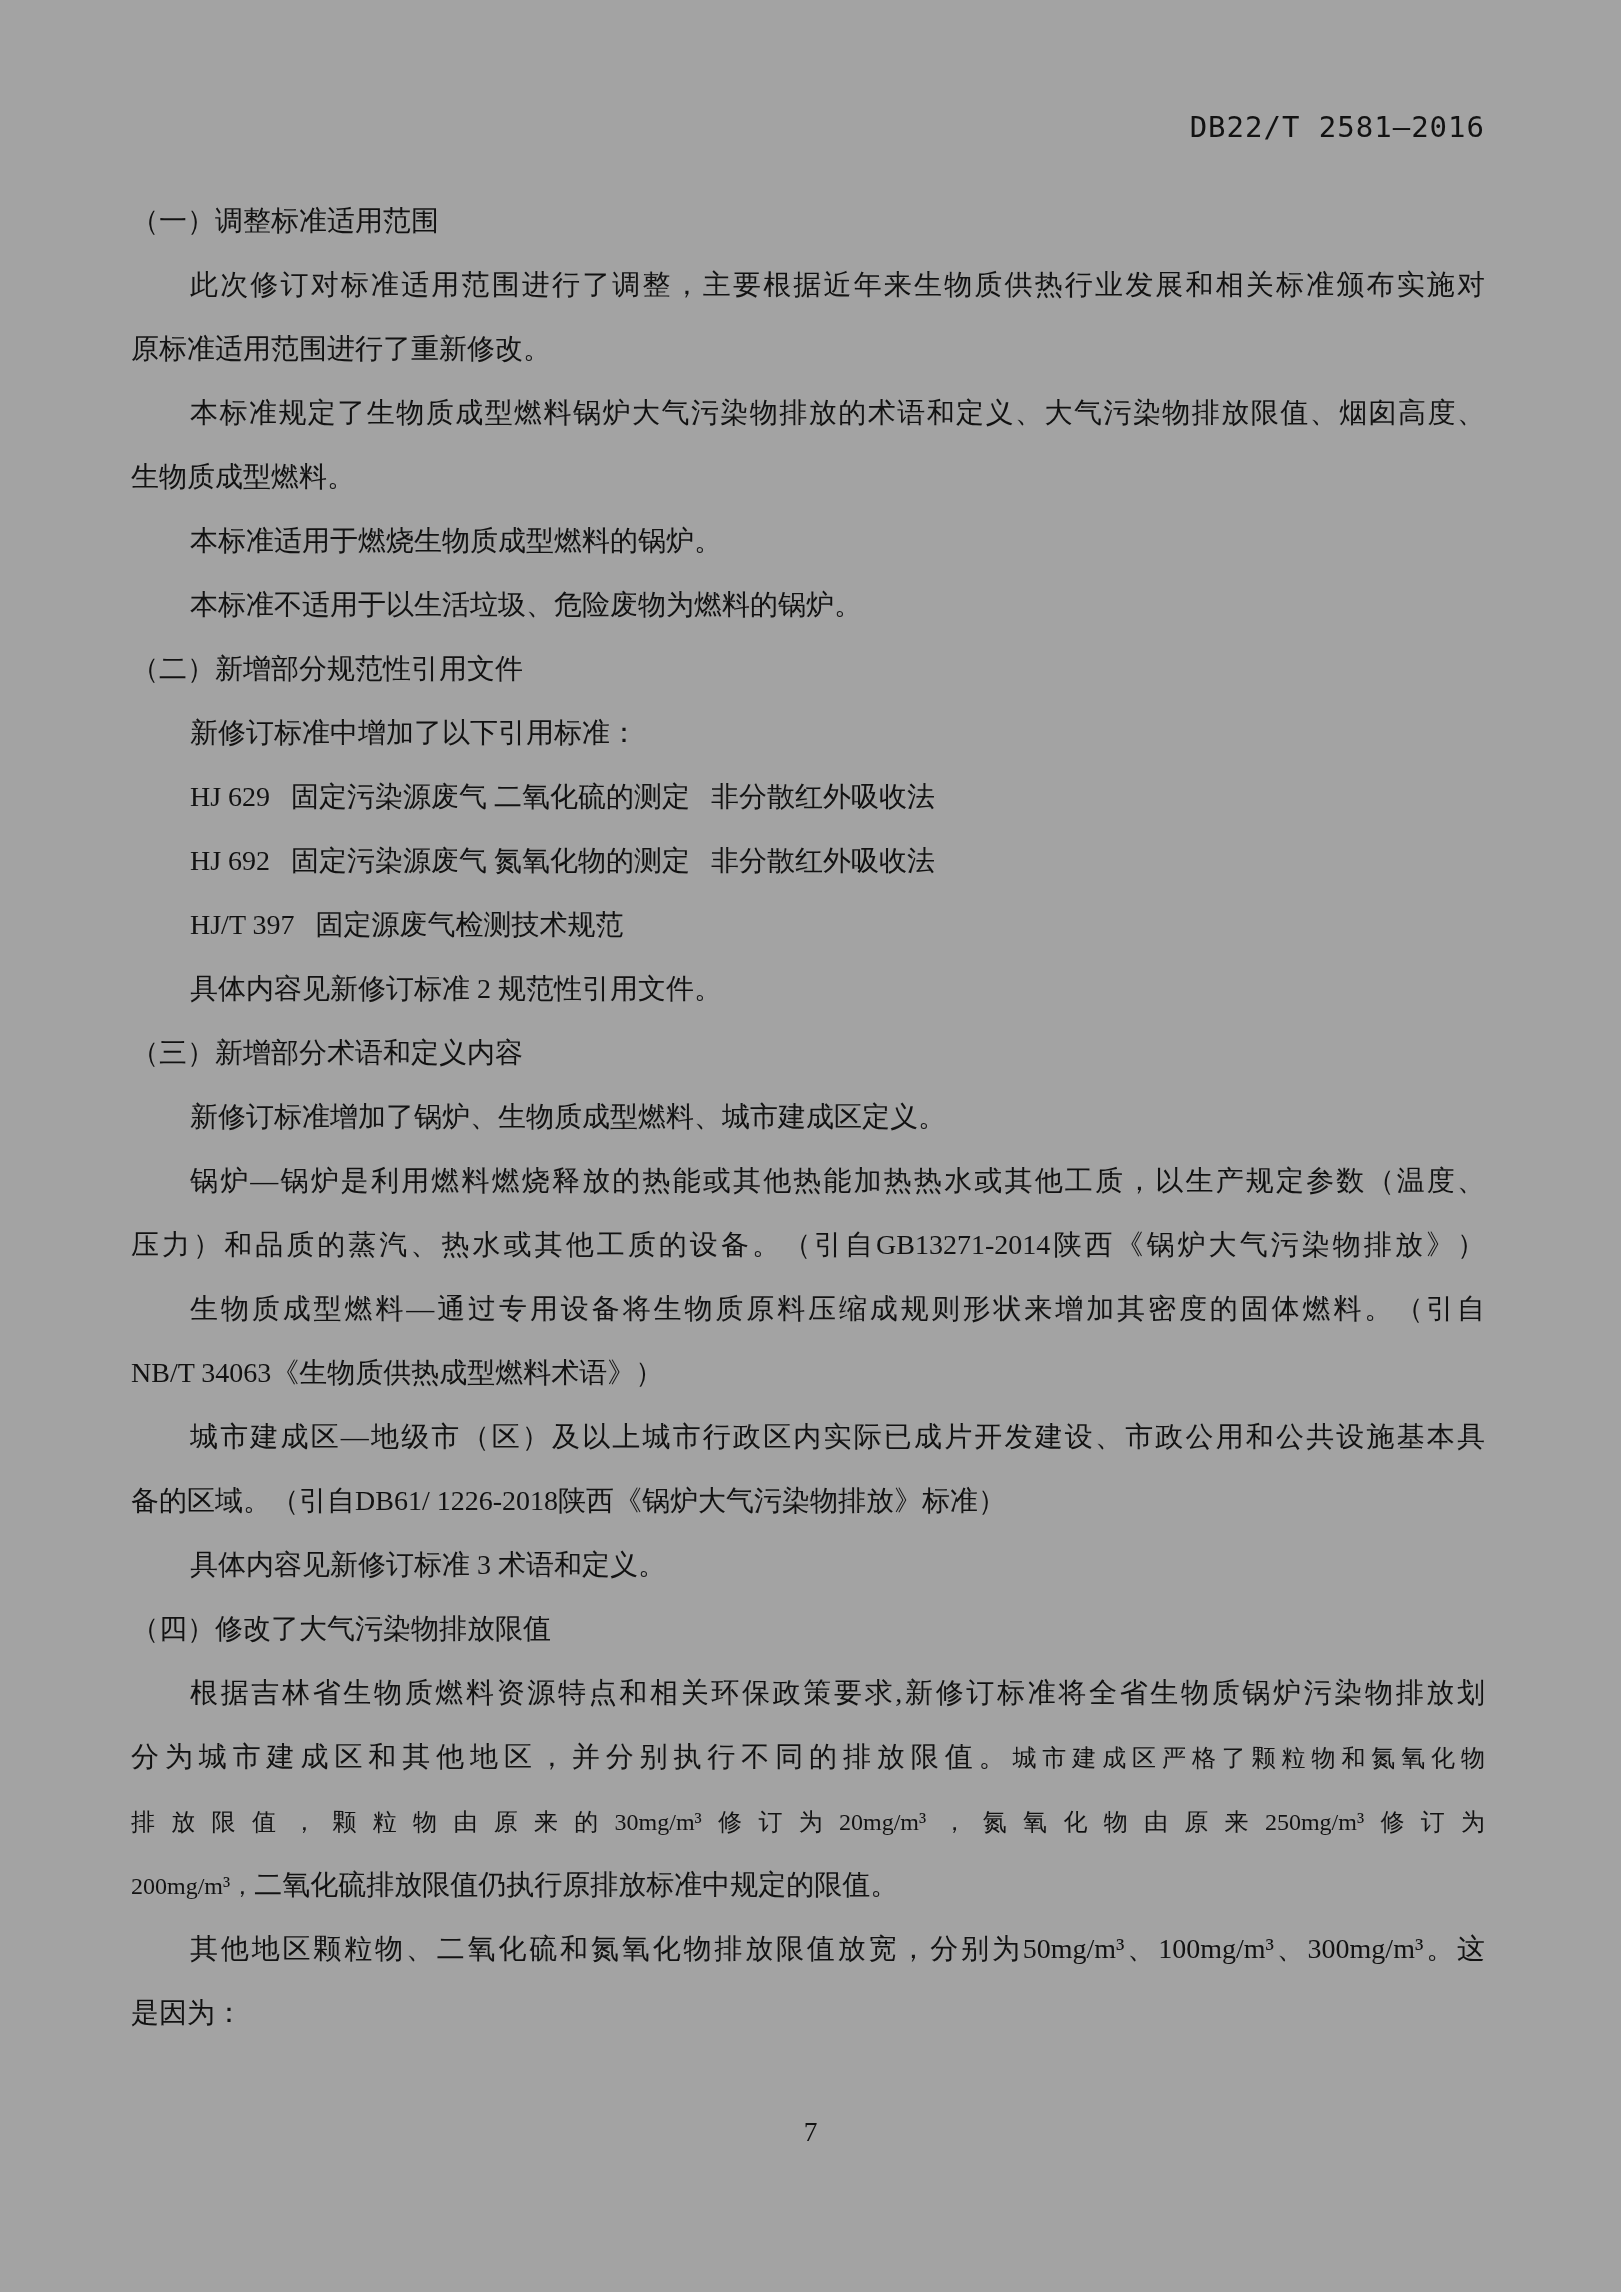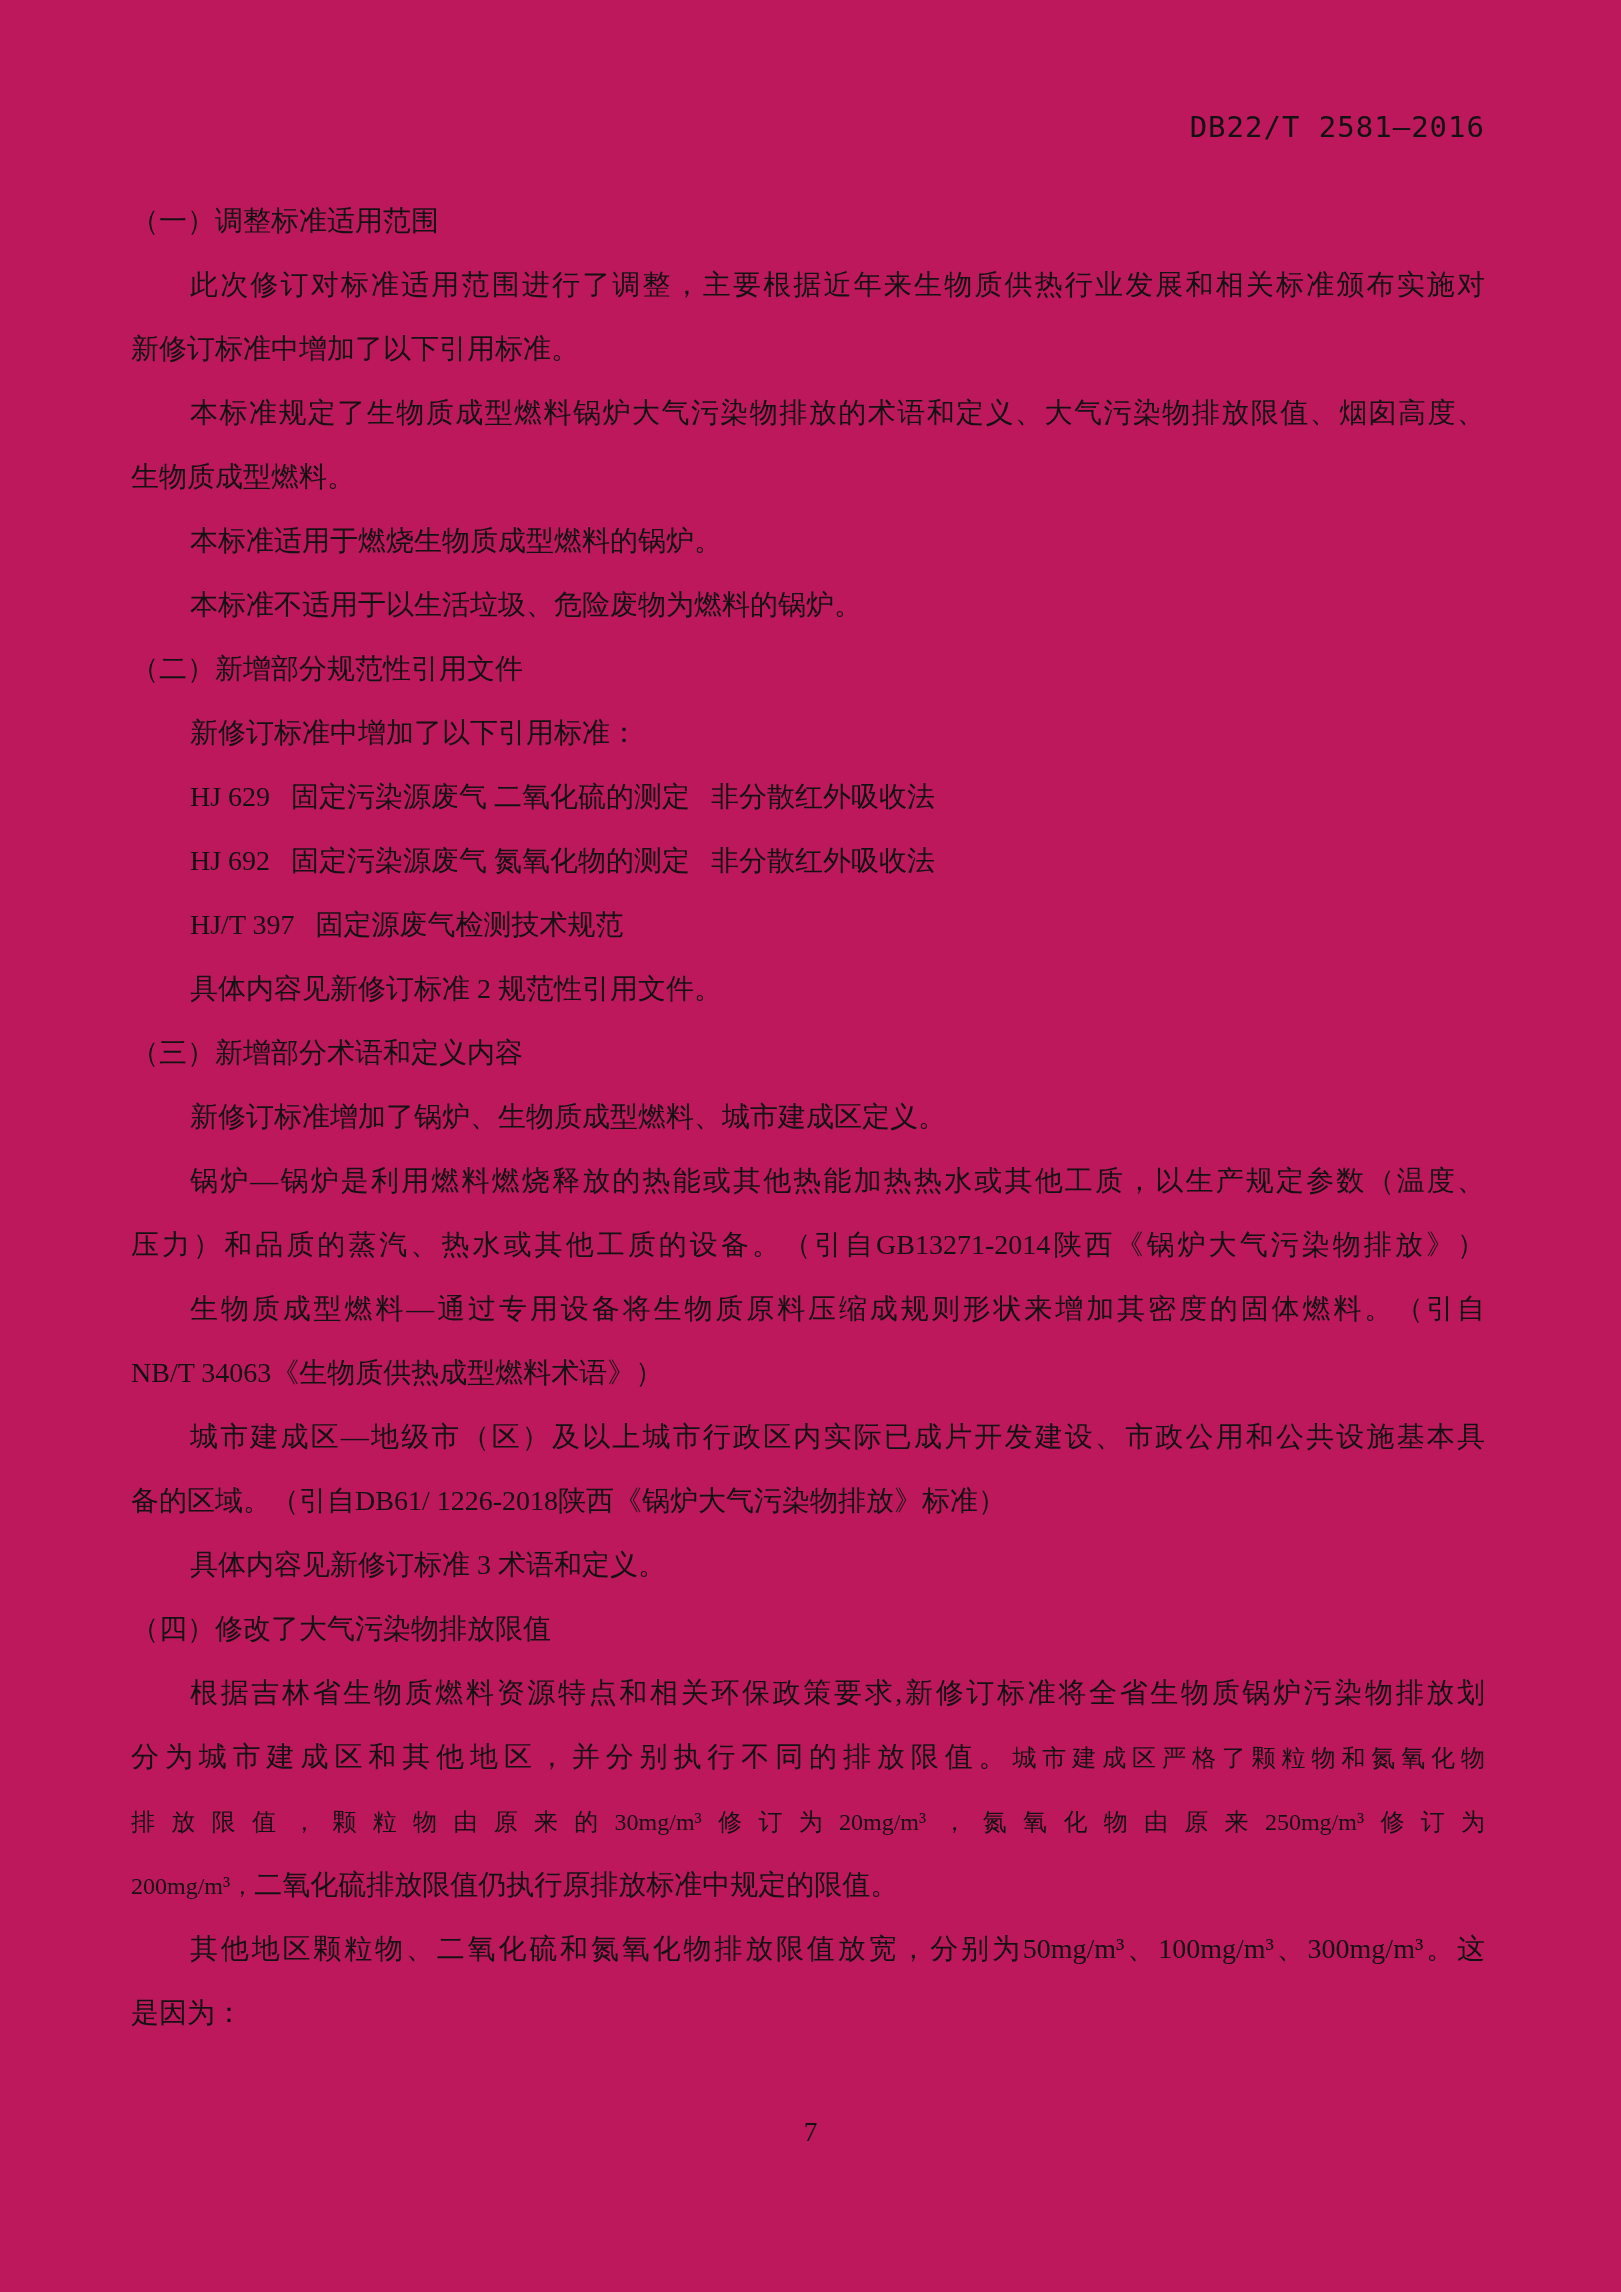--- a/index.html
+++ b/index.html
@@ -7,21 +7,21 @@
     width: 1621px;
     height: 2293px;
     background: #ffffff;
     font-family: "Liberation Serif", "DejaVu Serif", serif;
     color: #121212;
   }
   .page {
     position: relative;
     width: 1621px;
     height: 2293px;
-    background: #be185d;
+    background: #a3a3a3;
     overflow: hidden;
   }
   .doc-header {
     position: absolute;
     top: 110px;
     left: 131px;
     width: 1354px;
     text-align: right;
     font-family: "DejaVu Sans Mono", "Liberation Mono", monospace;
     font-size: 29px;
@@ -64,21 +64,21 @@
 </style>
 </head>
 <body>
 
 <div class="page">
   <div class="doc-header">DB22/T 2581—2016</div>
 
   <div class="doc-body">
       <div class="line"><span class="">（一）调整标准适用范围</span></div>
       <div class="line indent fill"><span class="">此次修订对标准适用范围进行了调整，主要根据近年来生物质供热行业发展和相关标准颁布实施对</span></div>
-      <div class="line"><span class="">新修订标准中增加了以下引用标准。</span></div>
+      <div class="line"><span class="">原标准适用范围进行了重新修改。</span></div>
       <div class="line indent fill"><span class="">本标准规定了生物质成型燃料锅炉大气污染物排放的术语和定义、大气污染物排放限值、烟囱高度、</span></div>
       <div class="line"><span class="">生物质成型燃料。</span></div>
       <div class="line indent"><span class="u">本标准适用于燃烧生物质成型燃料的锅炉。　</span></div>
       <div class="line indent"><span class="">本标准不适用于以生活垃圾、危险废物为燃料的锅炉。</span></div>
       <div class="line"><span class="">（二）新增部分规范性引用文件</span></div>
       <div class="line indent"><span class="">新修订标准中增加了以下引用标准：</span></div>
       <div class="line indent"><span class="">HJ 629   固定污染源废气 二氧化硫的测定   非分散红外吸收法</span></div>
       <div class="line indent"><span class="">HJ 692   固定污染源废气 氮氧化物的测定   非分散红外吸收法</span></div>
       <div class="line indent"><span class="">HJ/T 397   固定源废气检测技术规范</span></div>
       <div class="line indent"><span class="">具体内容见新修订标准 2 规范性引用文件。</span></div>

